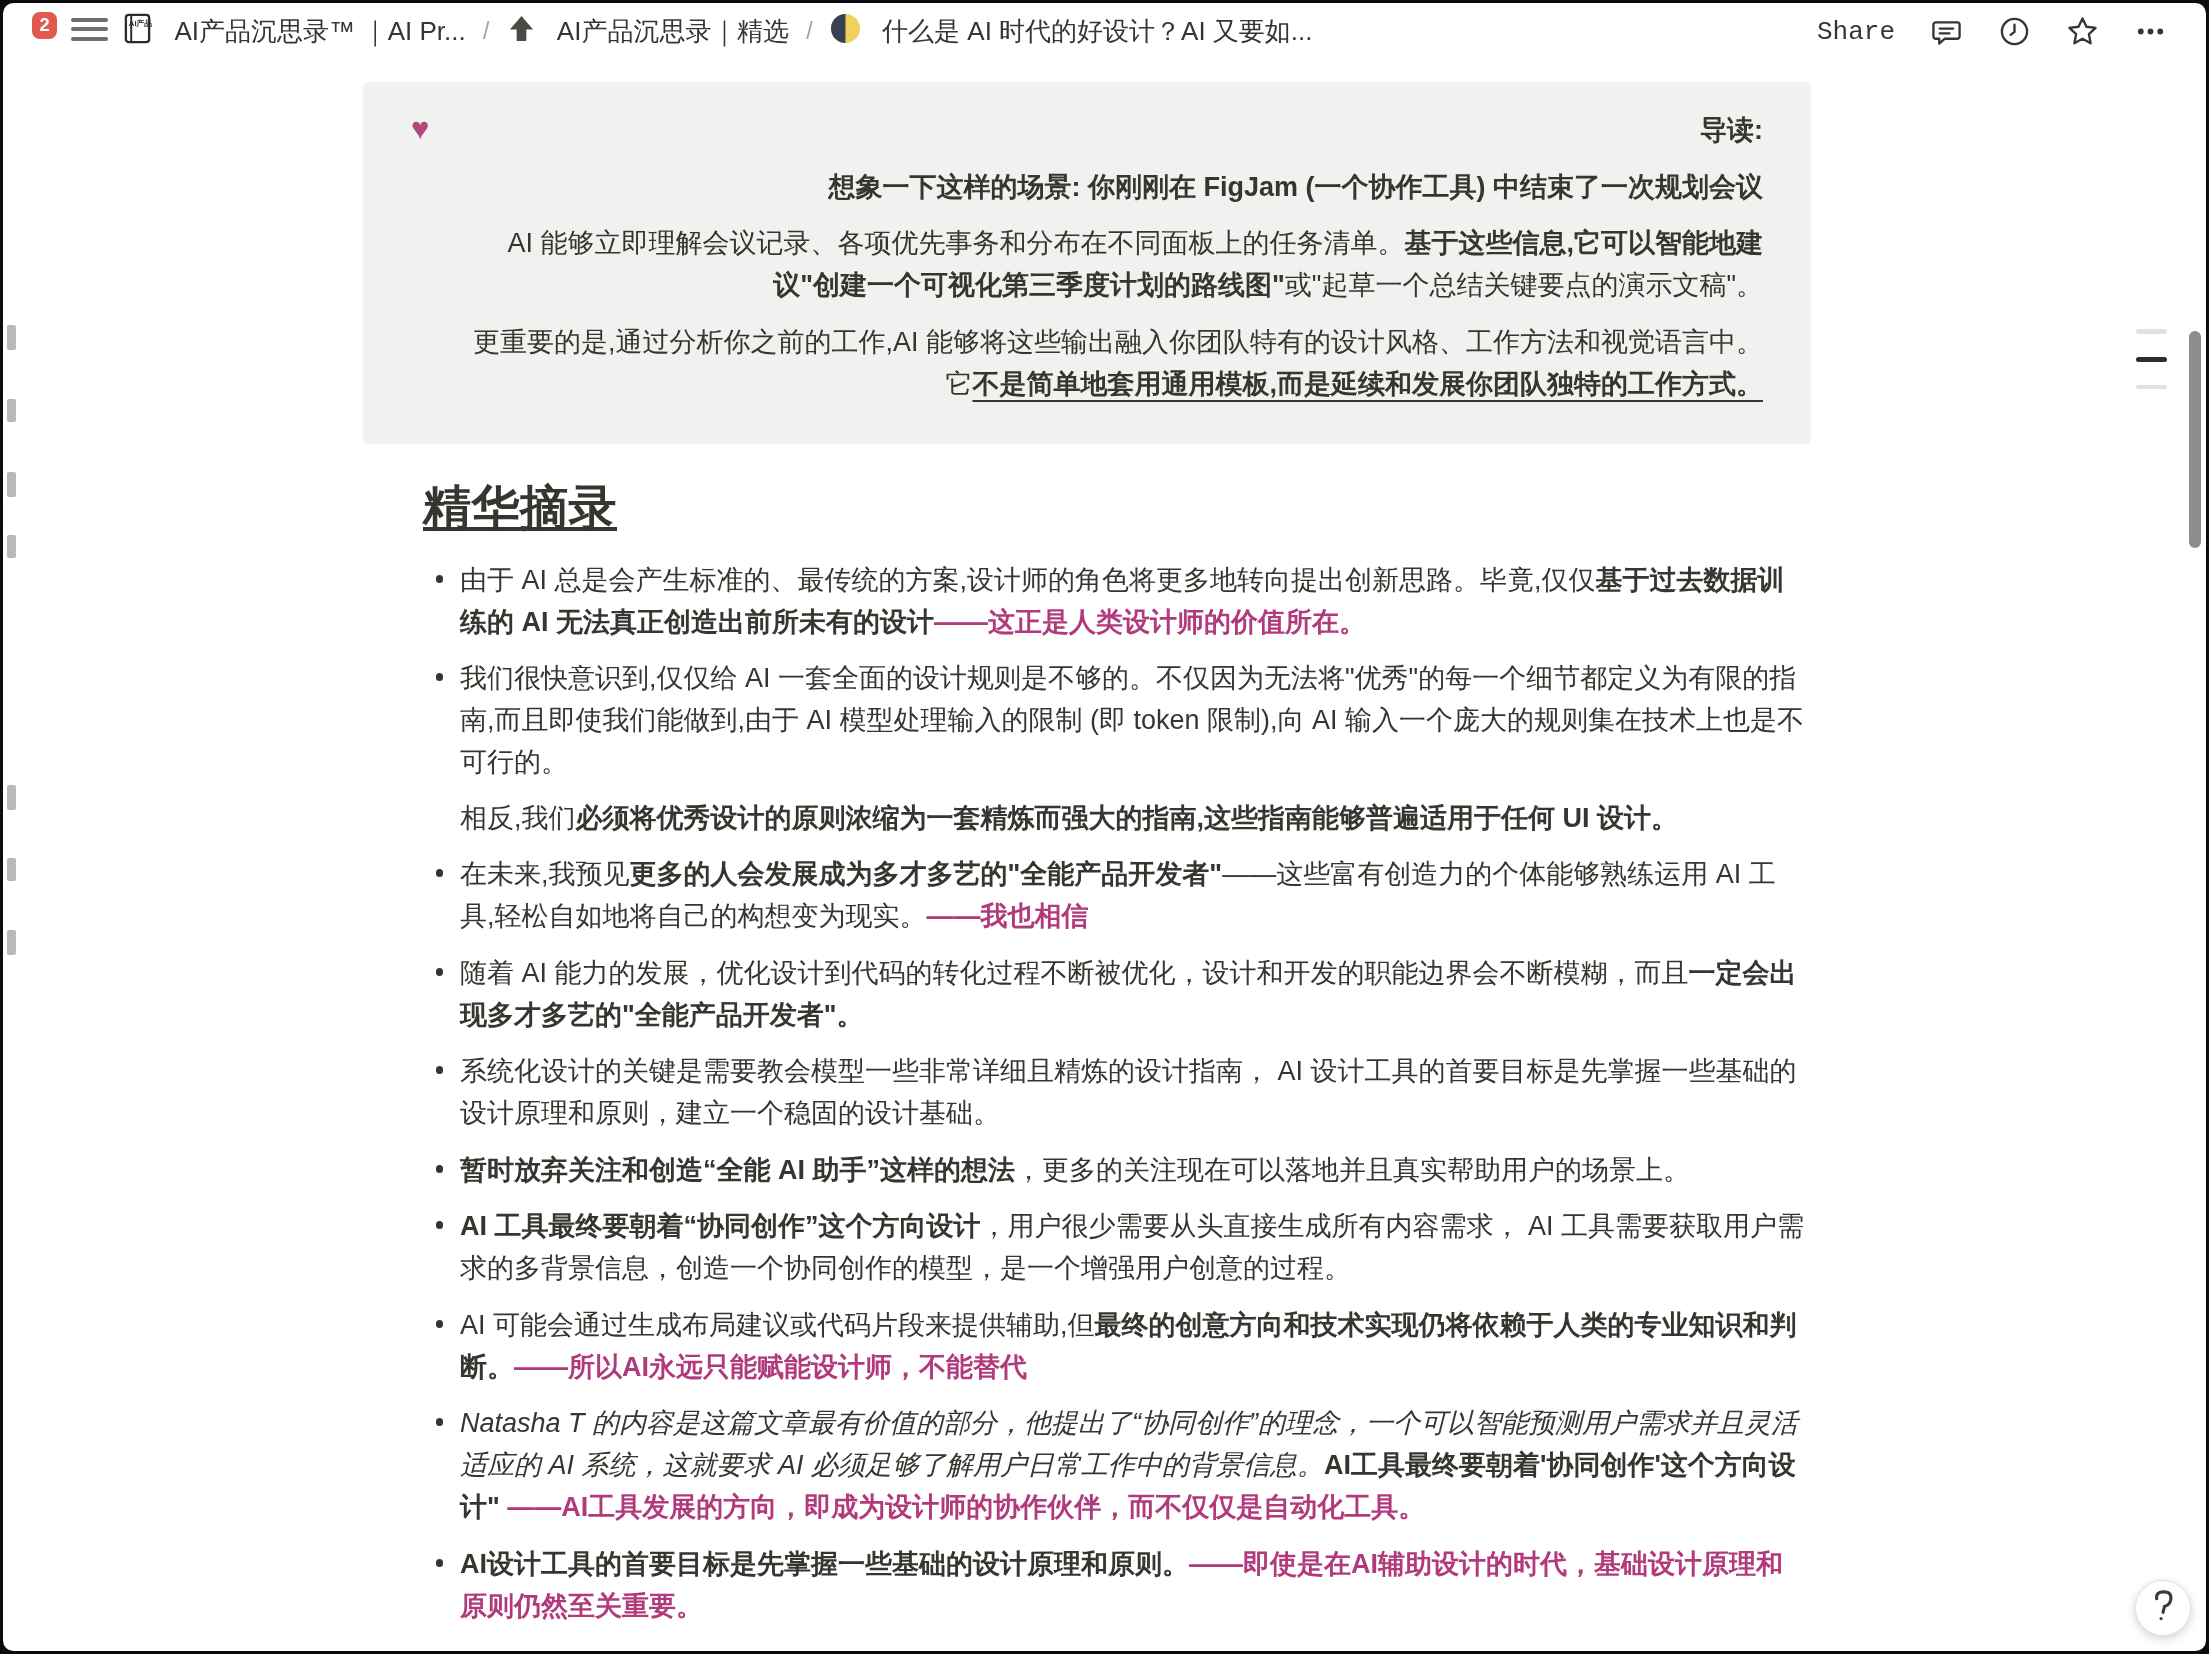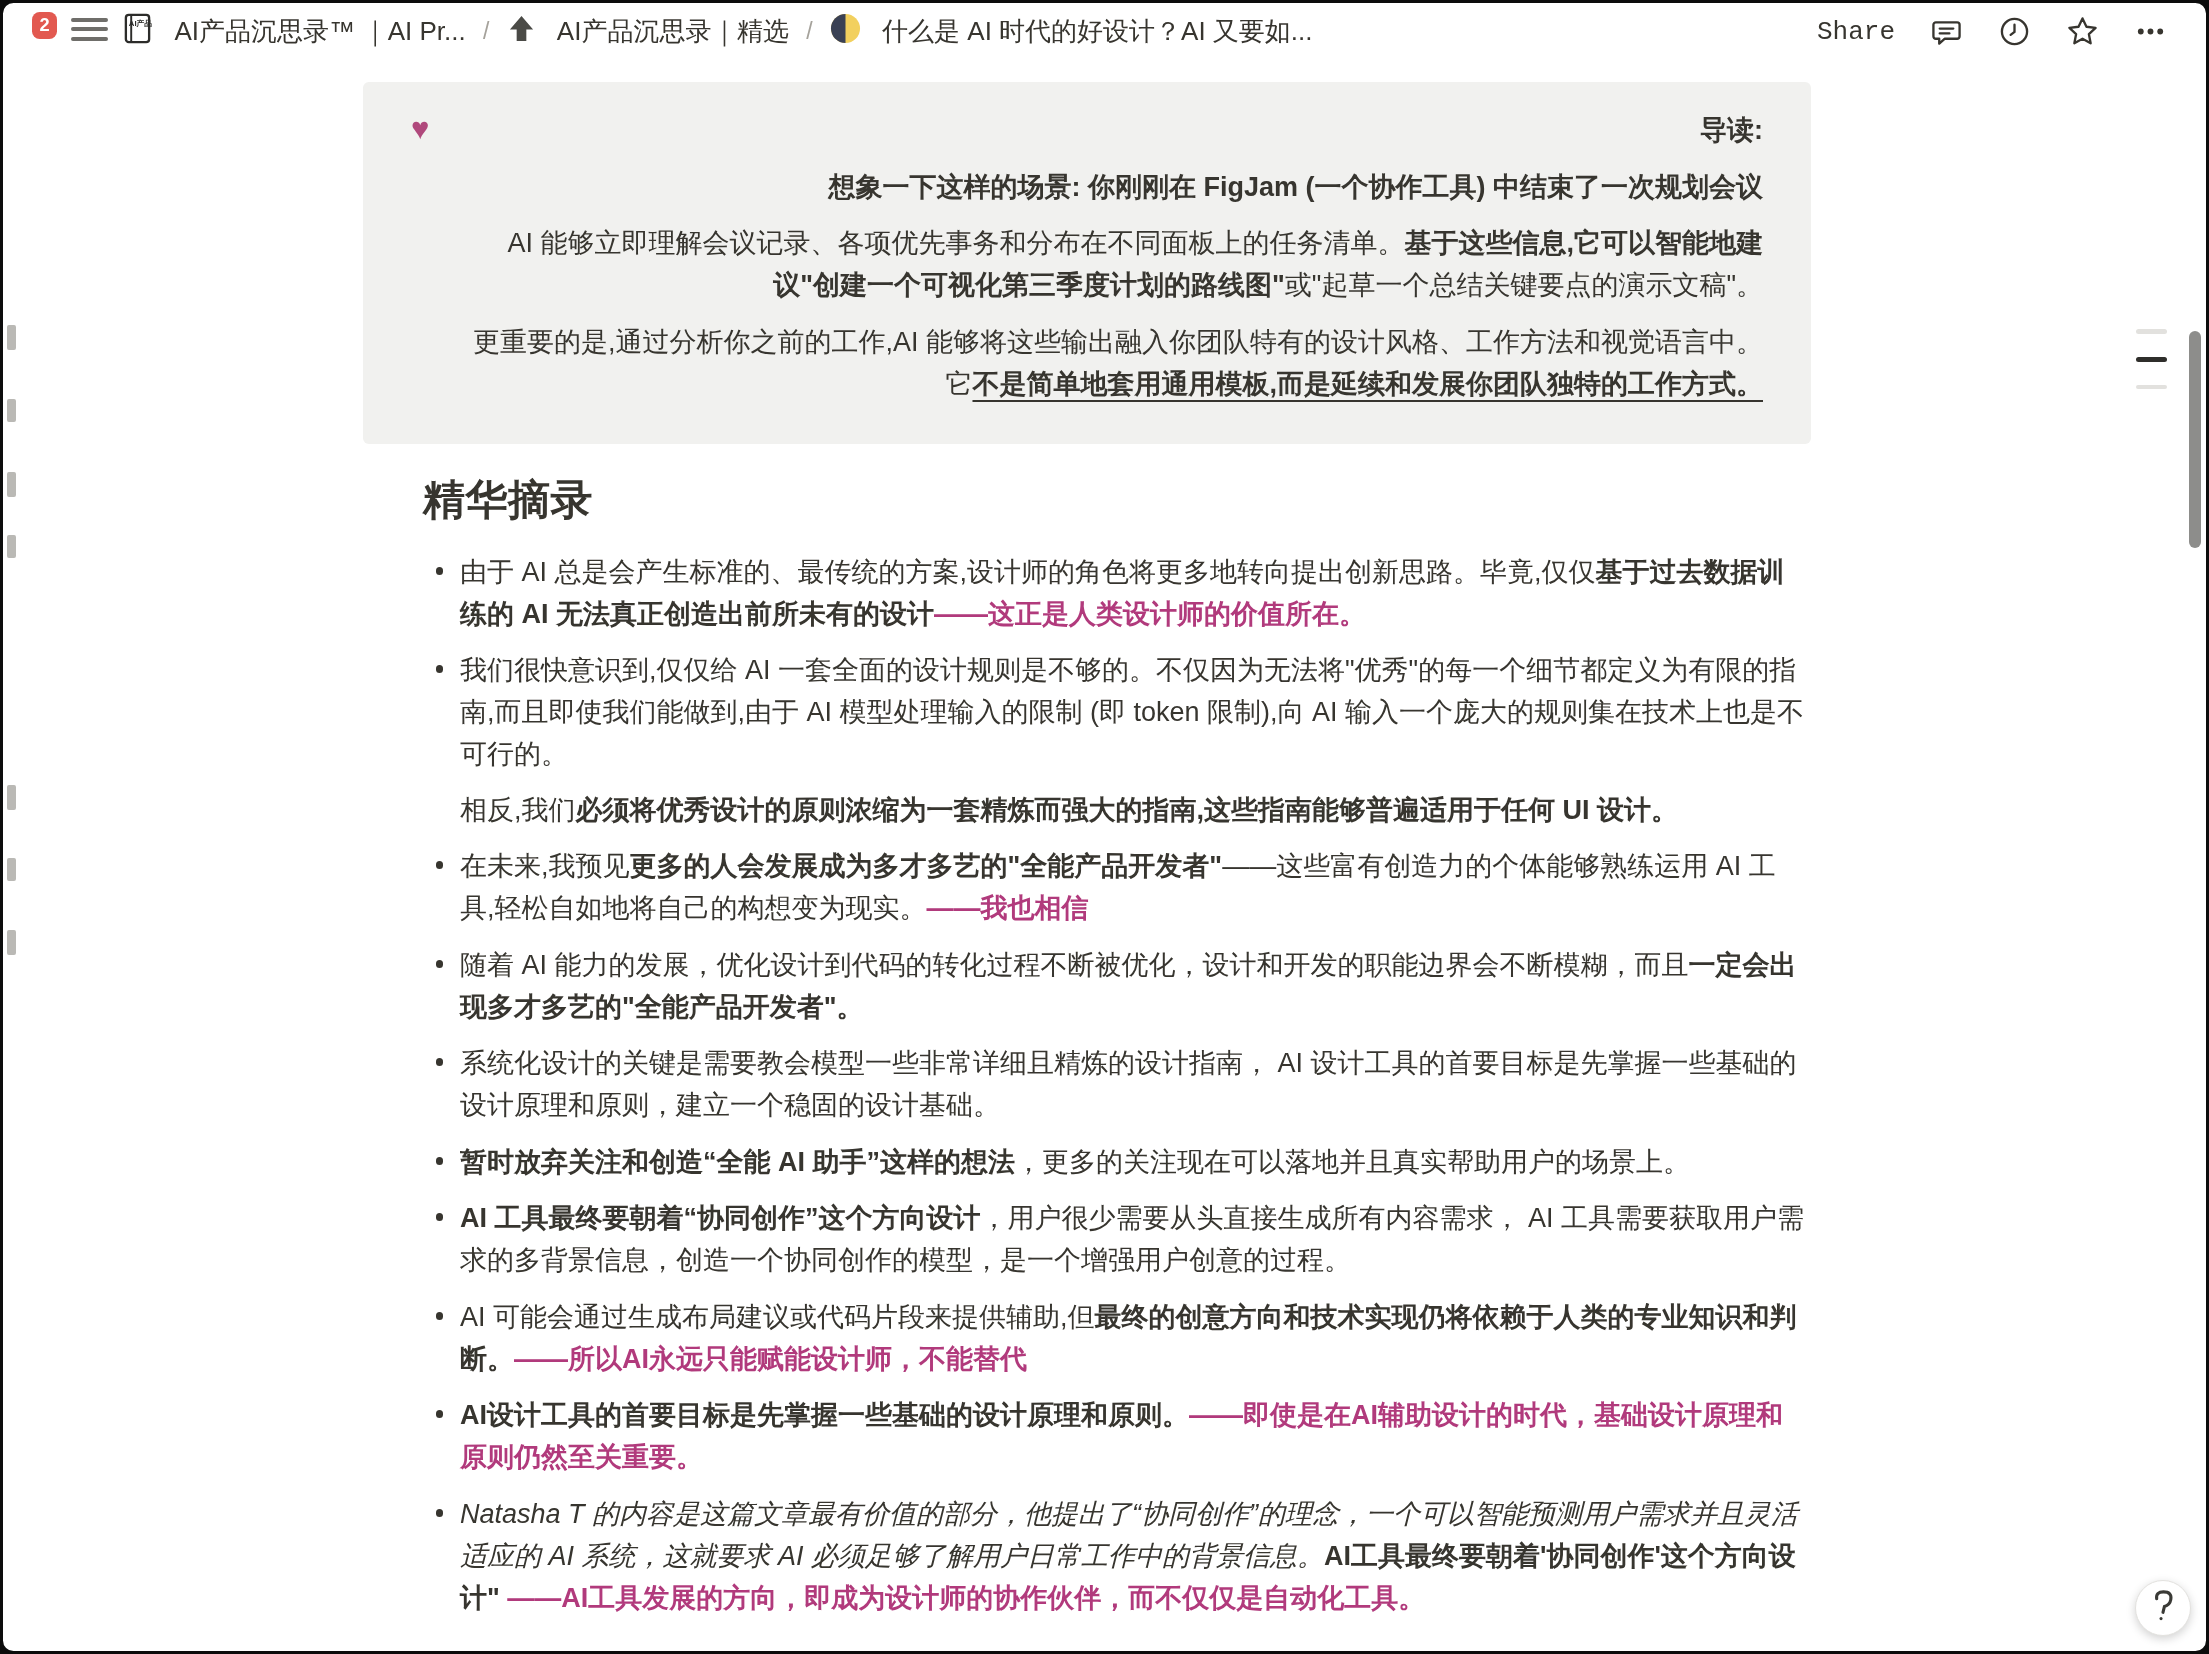--- a/index.html
+++ b/index.html
@@ -36,21 +36,21 @@
   .callout{width:1448px;background:var(--callout-bg);border-radius:5.8px;padding:27px 48px 39px 48px;display:flex;gap:12.6px;}
   .heart{flex:none;width:33px;font-size:31px;line-height:39px;color:var(--heart);}
   .callout-body{width:1344px;font-size:27px;line-height:42px;text-align:right;}
   .callout-para + .callout-para{margin-top:14.5px;}
 
   .seg-b{font-weight:700;}
   .seg-i{font-style:italic;}
   .seg-p{font-weight:700;color:var(--pink);}
   .seg-u{text-decoration:underline;text-decoration-thickness:1.9px;text-underline-offset:6.8px;}
 
-  .heading{margin:28px 0 23px 60px;font-size:42px;line-height:56px;font-weight:700;letter-spacing:0.5px;}
+  .heading{margin:36px 0 23px 60px;font-size:48px;line-height:56px;font-weight:700;letter-spacing:0.5px;text-decoration:underline;}
 
   .bullets{list-style:none;margin-left:58px;width:1386px;}
   .bullets li{position:relative;padding-left:39px;font-size:27px;line-height:42px;}
   .bullets li + li{margin-top:14.5px;}
   .bullets li::before{content:'';position:absolute;left:14.5px;top:16.4px;width:7.7px;height:7.7px;border-radius:50%;background:var(--text);}
   .bullet-para + .bullet-para{margin-top:13.5px;}
 
   
   .toc{position:absolute;right:39px;top:326px;display:flex;flex-direction:column;gap:23px;cursor:pointer;}
   .toc i{display:block;width:31px;height:4.8px;border-radius:2.9px;background:#e2e1de;}
@@ -176,24 +176,24 @@
         <li>
           <div class="bullet-para"><span class="seg-b">暂时放弃关注和创造“全能 AI 助手”这样的想法</span><span>，更多的关注现在可以落地并且真实帮助用户的场景上。</span></div>
         </li>
         <li>
           <div class="bullet-para"><span class="seg-b">AI 工具最终要朝着“协同创作”这个方向设计</span><span>，用户很少需要从头直接生成所有内容需求， AI 工具需要获取用户需求的多背景信息，创造一个协同创作的模型，是一个增强用户创意的过程。</span></div>
         </li>
         <li>
           <div class="bullet-para"><span>AI 可能会通过生成布局建议或代码片段来提供辅助,但</span><span class="seg-b">最终的创意方向和技术实现仍将依赖于人类的专业知识和判断。</span><span class="seg-p">——所以AI永远只能赋能设计师，不能替代</span></div>
         </li>
         <li>
+          <div class="bullet-para"><span class="seg-i">Natasha T 的内容是这篇文章最有价值的部分，他提出了“协同创作”的理念，一个可以智能预测用户需求并且灵活适应的 AI 系统，这就要求 AI 必须足够了解用户日常工作中的背景信息。</span><span class="seg-b">AI工具最终要朝着'协同创作'这个方向设计" </span><span class="seg-p">——AI工具发展的方向，即成为设计师的协作伙伴，而不仅仅是自动化工具。</span></div>
+        </li>
+        <li>
           <div class="bullet-para"><span class="seg-b">AI设计工具的首要目标是先掌握一些基础的设计原理和原则。</span><span class="seg-p">——即使是在AI辅助设计的时代，基础设计原理和原则仍然至关重要。</span></div>
-        </li>
-        <li>
-          <div class="bullet-para"><span class="seg-i">Natasha T 的内容是这篇文章最有价值的部分，他提出了“协同创作”的理念，一个可以智能预测用户需求并且灵活适应的 AI 系统，这就要求 AI 必须足够了解用户日常工作中的背景信息。</span><span class="seg-b">AI工具最终要朝着'协同创作'这个方向设计" </span><span class="seg-p">——AI工具发展的方向，即成为设计师的协作伙伴，而不仅仅是自动化工具。</span></div>
         </li>
       </ul>
   </main>
 
   <div class="toc">
     <i class="l1"></i>
       <i class="l2"></i>
       <i class="l3"></i>
   </div>
   <div class="scrollbar"></div>

